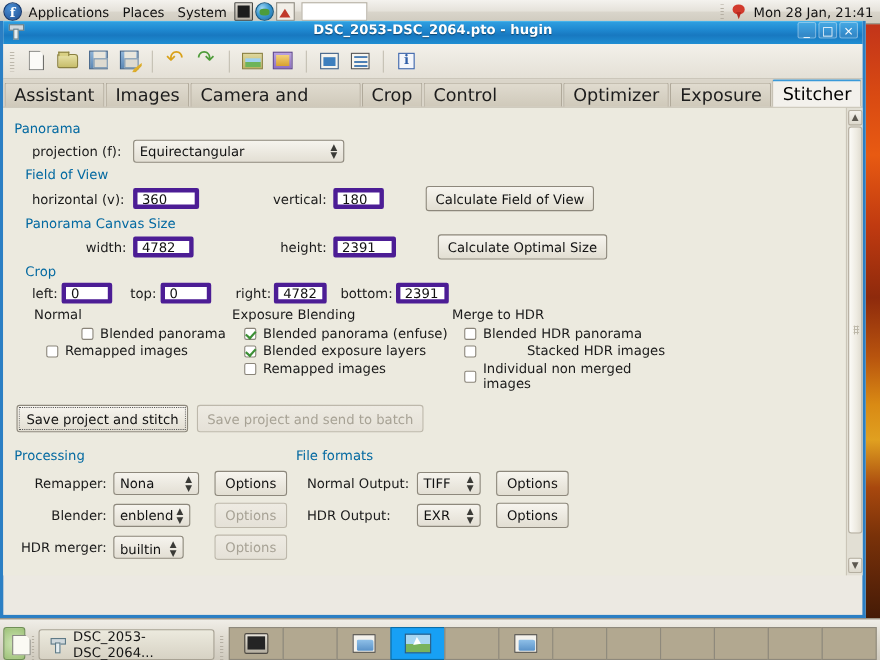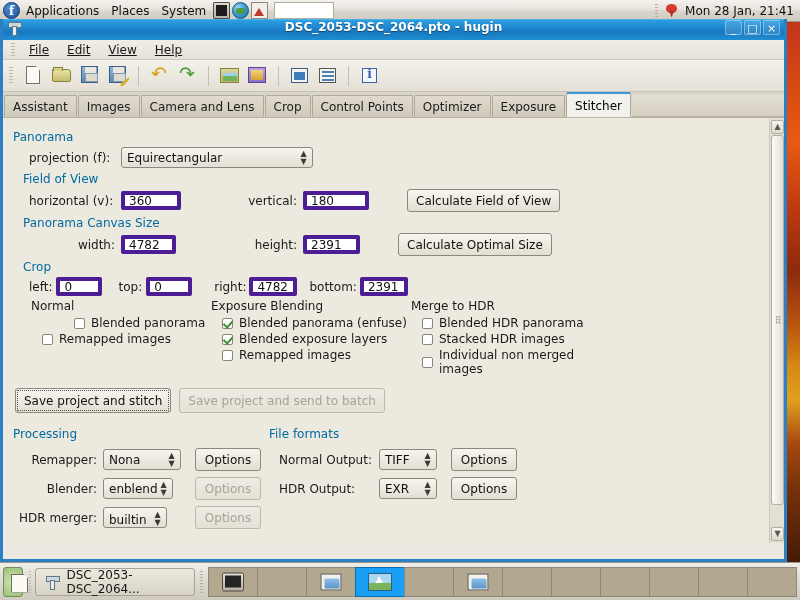--- a/index.html
+++ b/index.html
@@ -195,21 +195,21 @@
     font-weight:bold; font-size:12px; }
 
   
   .tabstrip {
     height: 26px; background: #dad5c9;
     border-bottom: 1px solid #b8b2a4;
     display: flex; align-items: flex-end; padding-left: 1px;
     position: relative;
   }
   .tab {
-    height: 22px; padding: 0 8px; line-height: 22px; font-size: 12px;
+    height: 22px; padding: 0 8px; line-height: 22px; font-size: 16px;
     background: linear-gradient(180deg,#e0dbcf,#cfc9ba);
     border: 1px solid #b0a99a; border-bottom: none; margin-right: 1px;
     border-radius: 2px 2px 0 0; color:#1c1c1c;
   }
   .tab.active {
     background: #f3f1ec; height: 25px; line-height: 24px;
     border-top: 2px solid #3a9ad9;
     color:#000;
     position: relative; z-index: 2;
   }
@@ -297,21 +297,21 @@
     position:absolute; left:0; bottom:0; width:100%; height:20px;
     background:#ece9e2; border-top:1px solid #c9c4b7;
     display:flex; align-items:center; padding-left:6px;
     font-size:12px; color:#111;
   }
 
   
   .panel-bottom {
     position:absolute; left:0; bottom:0; width:800px; height:38px;
     background: linear-gradient(180deg,#f0eee8 0%, #e2ded4 40%, #cfcabe 100%);
-    border-top:1px solid #9b968a; display:flex; align-items:center;
+    border-top:1px solid #9b968a; display:flex; align-items:flex-end;
   }
   .show-desktop {
     width:30px; height:30px; margin:0 2px 0 3px; position:relative;
     background: radial-gradient(circle at 50% 50%, #cfe6b6, #9dc177);
     border:1px solid #6f8f56; border-radius:3px;
   }
   .show-desktop::after {
     content:""; position:absolute; left:7px; top:6px; width:15px; height:17px;
     background:#fbfaf4; border:1px solid #6f6f68;
     clip-path: polygon(0 0, 70% 0, 100% 25%, 100% 100%, 0 100%);
@@ -394,27 +394,20 @@
     <div class="titlebar">
       <div class="title-icon"></div>
       <div class="title-text">DSC_2053-DSC_2064.pto - hugin</div>
       <div class="win-btns">
         <div class="wbtn">_</div>
         <div class="wbtn">□</div>
         <div class="wbtn">×</div>
       </div>
     </div>
 
-    <div class="menubar">
-      <div class="grip"></div>
-      <div class="menuitem"><u>File</u></div>
-      <div class="menuitem"><u>Edit</u></div>
-      <div class="menuitem"><u>View</u></div>
-      <div class="menuitem"><u>Help</u></div>
-    </div>
 
     <div class="toolbar">
       <div class="grip"></div>
       <div class="tb">
           <span class="g-doc"></span>
         </div>
       <div class="tb">
           <span class="g-folder"></span>
         </div>
       <div class="tb">
@@ -476,21 +469,21 @@
                 <i>▼</i>
               </span>
           </div>
         </div>
 
         <h3 class="sect" style="margin-left:10px;">Field of View</h3>
         <div class="row" style="margin-left:16px;">
           <label class="fl" style="width:92px;">horizontal (v):</label>
           <input class="txt" style="width: 60px;" value="360">
           <label class="fl" style="width:64px; margin-left:58px; text-align:right; padding-right:6px;">vertical:</label>
-          <input class="txt" style="width: 66px;" value="180">
+          <input class="txt" style="width: 46px;" value="180">
           <button class="btn" style="margin-left:38px;">Calculate Field of View</button>
         </div>
 
         <h3 class="sect" style="margin-left:10px;">Panorama Canvas Size</h3>
         <div class="row" style="margin-left:16px;">
           <label class="fl" style="width:92px; text-align:right; padding-right:6px;">width:</label>
           <input class="txt" style="width: 55px;" value="4782">
           <label class="fl" style="width:64px; margin-left:63px; text-align:right; padding-right:6px;">height:</label>
           <input class="txt" style="width: 57px;" value="2391">
           <button class="btn" style="margin-left:38px;">Calculate Optimal Size</button>
@@ -537,21 +530,21 @@
               <span class="cbl">Remapped images</span>
             </div>
           </div>
 
           <div style="width:200px;">
             <div class="colhead">Merge to HDR</div>
             <div class="cbrow" style="margin-left:11px;">
               <span class="cb"></span>
               <span class="cbl">Blended HDR panorama</span>
             </div>
-            <div class="cbrow" style="margin-left:11px;">
+            <div class="cbrow" style="margin-left:11px;gap:40px;">
               <span class="cb"></span>
               <span class="cbl">Stacked HDR images</span>
             </div>
             <div class="cbrow" style="margin-left:11px;">
               <span class="cb"></span>
               <span class="cbl">Individual non merged images</span>
             </div>
           </div>
         </div>
 

